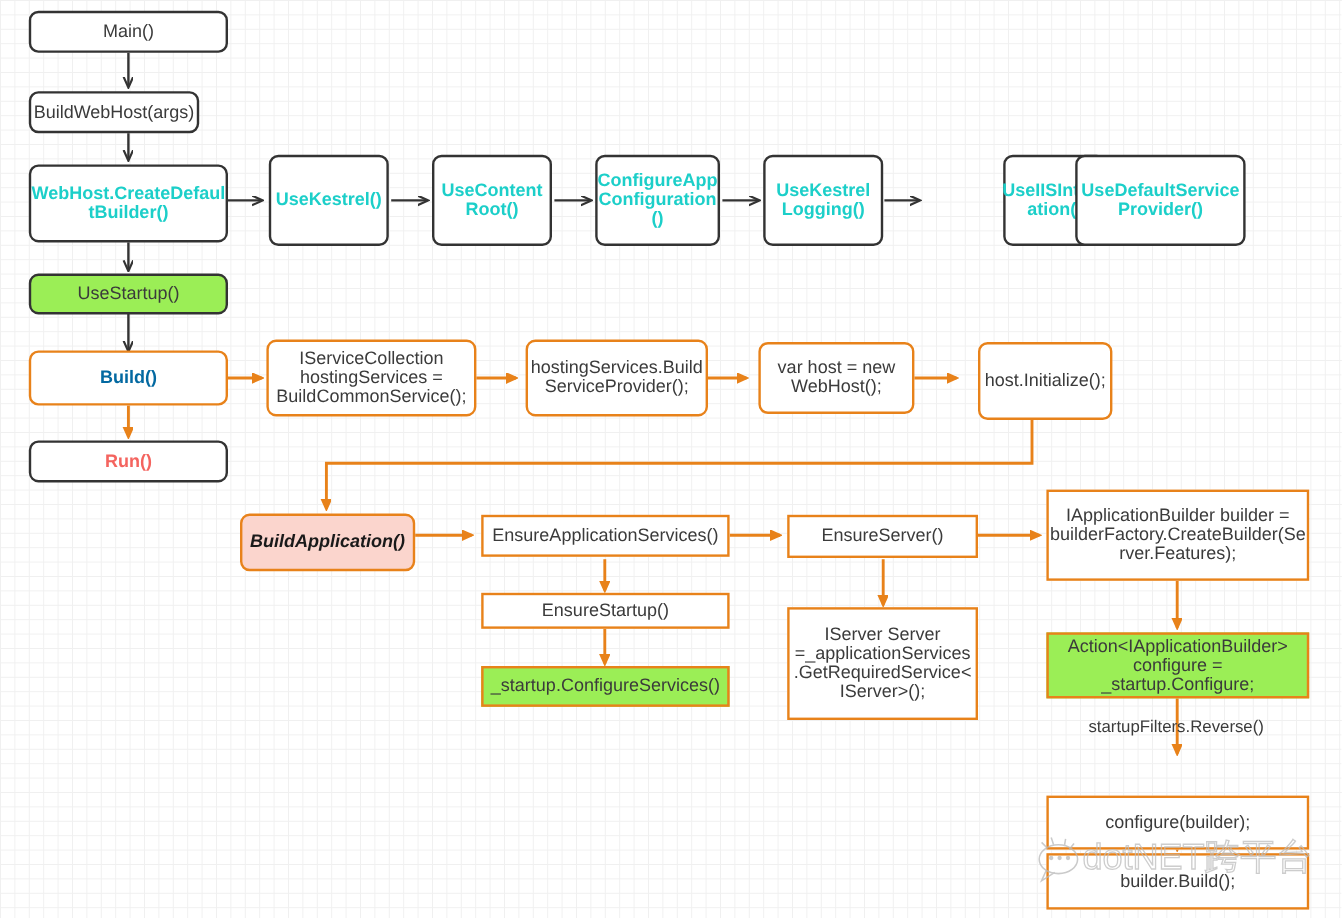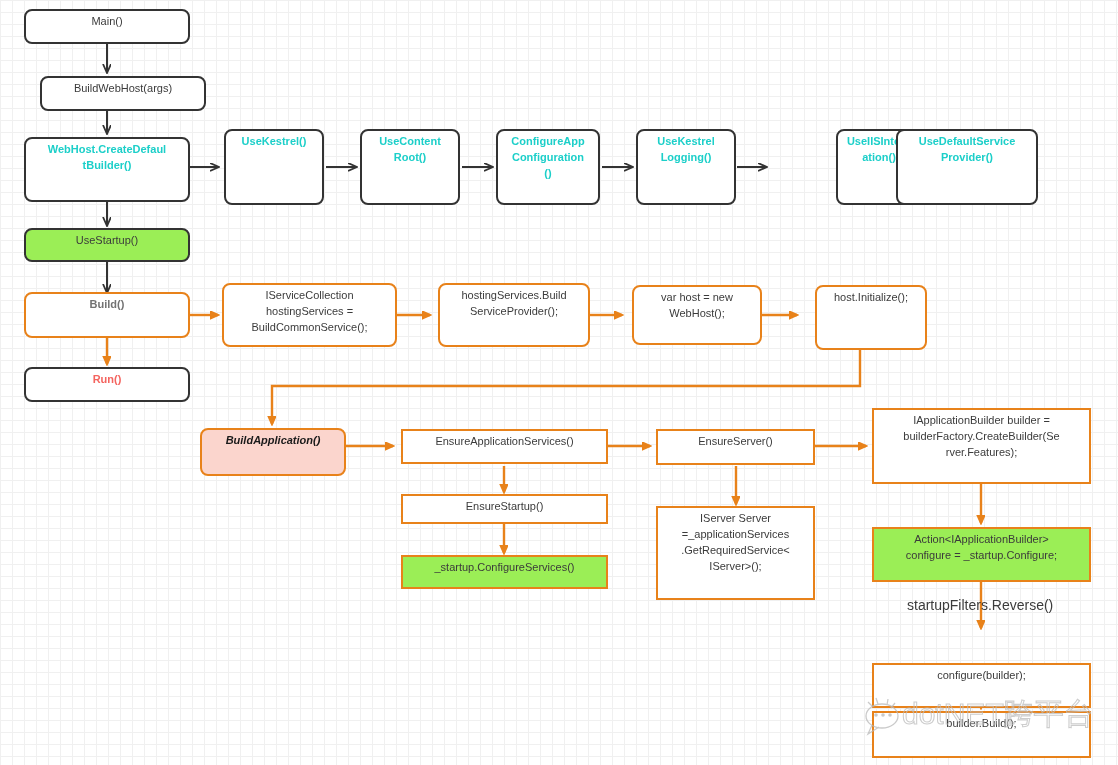--- a/index.html
+++ b/index.html
@@ -32,37 +32,38 @@
     left: 0;
     top: 0;
     width: 1118px;
     height: 765px;
     pointer-events: none;
   }
   .node {
     position: absolute;
     box-sizing: border-box;
     display: flex;
+    align-items: center;
     justify-content: center;
     text-align: center;
     background: #ffffff;
     border: 2px solid #333333;
     border-radius: 8px;
     color: #3b3b3b;
-    font-size: 11px;
+    font-size: 15px;
     line-height: 16px;
     padding: 2px 5px;
     white-space: pre-line;
     z-index: 5;
   }
   .node.sq { border-radius: 0; }
   .node.orange { border-color: #e8821a; border-width: 2px; }
   .node.cyan-text { color: #1ccfc9; font-weight: bold; }
   .node.red-text { color: #f4645f; font-weight: bold; }
-  .node.bold-text { font-weight: bold; color: #737373; }
+  .node.bold-text { font-weight: bold; color: #0369a1; }
   .node.green { background: #9bee56; }
   .node.pink { background: #fbd5cd; font-style: italic; font-weight: bold; color: #1a1a1a; }
   .edge-label {
     position: absolute;
     font-size: 14px;
     color: #3b3b3b;
     white-space: nowrap;
     z-index: 6;
   }
   #watermark {
@@ -120,21 +121,21 @@
       <path d="M981,484 L981,523"></path>
       <path d="M981,582 L981,628"></path>
       <path d="M981,676 L981,708"></path>
     </g>
   </svg>
 
   <div class="node" style="left:24px; top:9px; width:166px; height:35px;">
     <span>Main()</span>
   </div>
 
-  <div class="node" style="left:40px; top:76px; width:166px; height:35px;">
+  <div class="node" style="left:24px; top:76px; width:142px; height:35px;">
     <span>BuildWebHost(args)</span>
   </div>
 
   <div class="node cyan-text" style="left:24px; top:137px; width:166px; height:65px;">
     <span>WebHost.CreateDefaul
 tBuilder()</span>
   </div>
 
   <div class="node green" style="left:24px; top:228px; width:166px; height:34px;">
     <span>UseStartup()</span>

